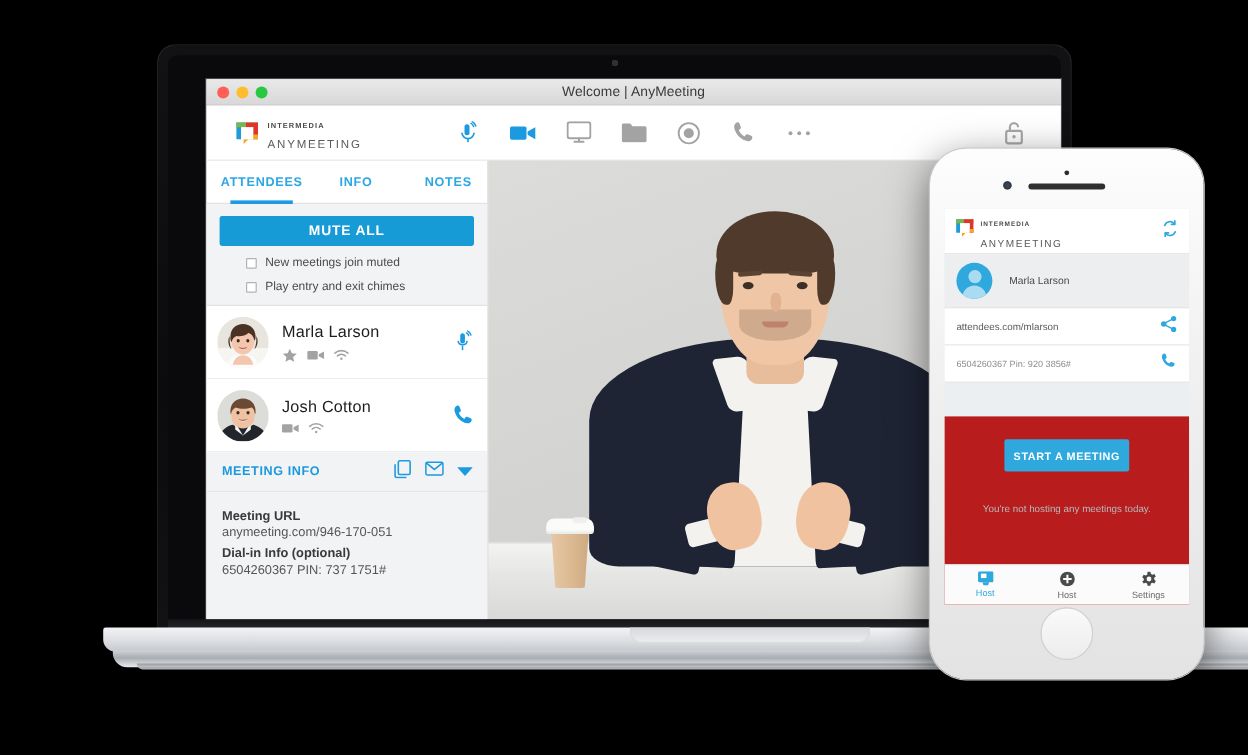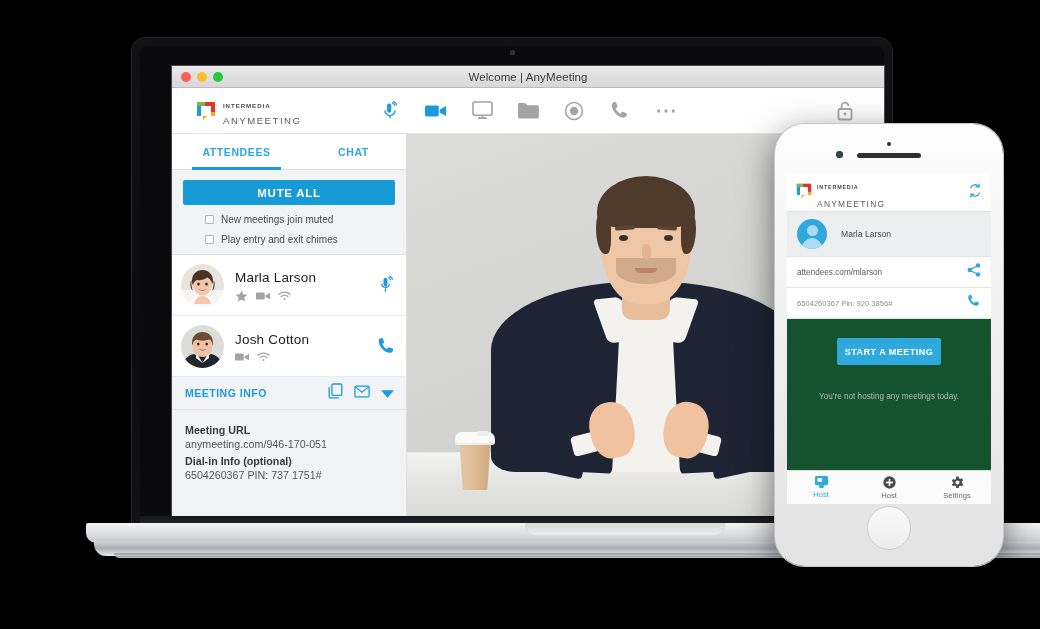--- a/index.html
+++ b/index.html
@@ -250,21 +250,21 @@
     background:#fff;
   }
   .ph-user { height:45px; background:#eceef0; }
   .ph-av { width:30px; height:30px; border-radius:50%; background:#2fa8dd; position:relative; overflow:hidden; flex:none;}
   .ph-av .h{position:absolute;left:50%;margin-left:-5.5px;top:6px;width:11px;height:11px;border-radius:50%;background:#a9dcf3;}
   .ph-av .b{position:absolute;left:50%;margin-left:-10px;top:19px;width:20px;height:16px;border-radius:10px 10px 0 0;background:#a9dcf3;}
   .ph-uname{font-size:8.6px;color:#4a4a4a;margin-left:14px;}
   .ph-link{height:31px;}
   .ph-linktxt{flex:1;font-size:8.2px;color:#5a5a5a;}
   .ph-dialtxt{flex:1;font-size:7.6px;color:#8c8c8c;}
-  .ph-main{background:#14532d;height:182px;position:relative;}
+  .ph-main{background:#b91c1c;height:182px;position:relative;margin-top:28px;}
   .ph-start{
     position:absolute;left:50%;margin-left:-52px;top:19px;width:104px;height:27px;
     background:#2fa8dd;color:#fff;border:none;border-radius:2px;
     font-size:9px;font-weight:bold;letter-spacing:.5px;font-family:"Liberation Sans",sans-serif;cursor:pointer;
   }
   .ph-empty{position:absolute;left:0;right:0;top:73px;text-align:center;font-size:8.2px;color:#b4b8bb;}
   .ph-tabbar{
     position:absolute;left:0;right:0;bottom:0;height:34px;background:#fbfbfb;
     border-top:1px solid #dcdcdc;display:flex;
   }
@@ -366,21 +366,22 @@
             <circle cx="9" cy="14" r="1.4" fill="#a8a8a8" stroke="none"></circle>
           </svg>
         </span>
       </div>
 
       <div class="appbody">
 
         <div class="sidebar">
           <div class="tabs">
             <div class="tab active">ATTENDEES</div>
-            <div class="tab">CHAT</div>
+            <div class="tab">INFO</div>
+            <div class="tab">NOTES</div>
           </div>
 
           <div class="mute-zone">
             <button class="mute-all">MUTE ALL</button>
             <div class="chk-row">
               <span class="chk"></span>
               <span class="chk-label">New meetings join muted</span>
             </div>
             <div class="chk-row">
               <span class="chk"></span>

